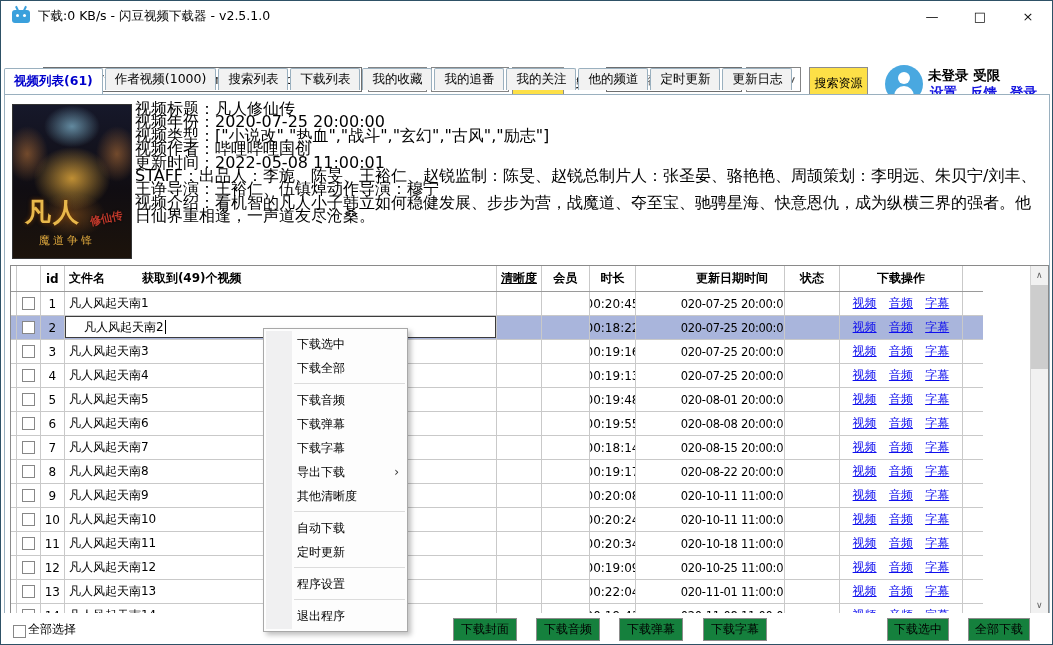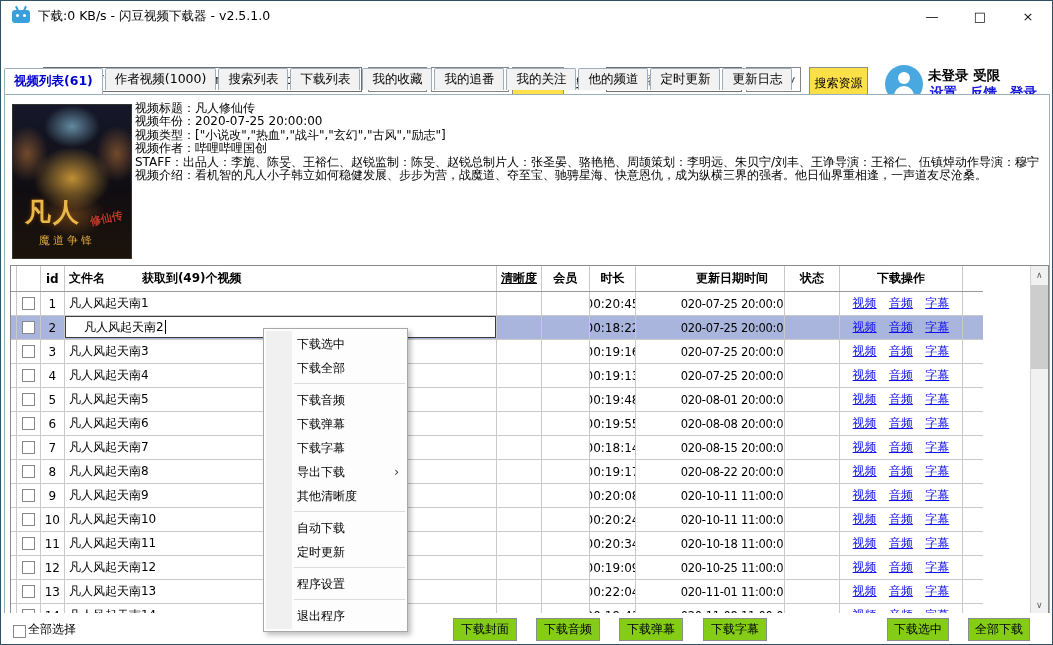--- a/index.html
+++ b/index.html
@@ -48,21 +48,21 @@
       radial-gradient(ellipse 55px 45px at 50% 48%, rgba(235,175,60,.8), rgba(235,175,60,0) 70%),
       radial-gradient(ellipse 30px 40px at 12% 32%, rgba(210,130,60,.5), rgba(210,130,60,0) 70%),
       radial-gradient(ellipse 30px 40px at 88% 32%, rgba(210,130,60,.5), rgba(210,130,60,0) 70%),
       radial-gradient(ellipse 45px 30px at 50% 72%, rgba(150,90,30,.55), rgba(150,90,30,0) 75%),
       linear-gradient(180deg,#16182a 0%,#100d12 55%,#1c130b 100%);}
   .poster-title{position:absolute;left:12px;bottom:28px;font-size:26px;font-weight:bold;color:#e8b84b;
     text-shadow:0 0 4px rgba(120,60,0,.9);letter-spacing:2px;}
   .poster-stamp{position:absolute;right:8px;bottom:32px;color:#c0392b;font-size:11px;font-weight:bold;
     transform:rotate(-12deg);text-shadow:0 0 2px rgba(0,0,0,.8);}
   .poster-caption{position:absolute;left:26px;bottom:10px;font-size:11px;color:#d9a43c;letter-spacing:3px;}
-  .info-lines{position:absolute;left:130px;top:7px;width:906px;line-height:13.4px;font-size:12px;}
+  .info-lines{position:absolute;left:130px;top:7px;width:906px;line-height:13.4px;font-size:16px;}
   
   .vtable{position:absolute;left:5px;top:170px;width:1039px;height:349px;box-sizing:border-box;
     border:1px solid #8a8a8a;background:#fff;display:flex;overflow:hidden;gap:47px;}
   .grid{width:1019px;overflow:hidden;}
   .thead{display:flex;height:26px;font-weight:bold;border-bottom:1px solid #9a9a9a;box-sizing:border-box;}
   .thead .cell{display:flex;align-items:center;justify-content:center;}
   .thead .c-name{justify-content:flex-start;}
   .cell{box-sizing:border-box;border-right:1px solid #c9c9c9;height:100%;overflow:hidden;white-space:nowrap;}
   .stub{width:6px;}
   .c-check{width:26px;display:flex;align-items:center;justify-content:center;}
@@ -86,21 +86,21 @@
   .caret{display:inline-block;width:1px;height:14px;background:#000;margin-left:1px;}
   
   .vscroll{width:19px;background:#f1f1f1;position:relative;border-left:1px solid #d5d5d5;box-sizing:border-box;}
   .scroll-arrow{position:absolute;left:0;width:100%;height:17px;display:flex;align-items:center;justify-content:center;
     color:#5f5f5f;font-size:9px;}
   .scroll-up{top:0;} .scroll-down{bottom:0;}
   .scroll-thumb{position:absolute;left:0;top:19px;width:100%;height:84px;background:#cdcdcd;}
   
   .bottombar{position:absolute;left:0;top:612px;right:0;height:33px;background:#fff;}
   .select-all{position:absolute;left:12px;top:8px;display:flex;align-items:flex-end;gap:2px;}
-  .btn{position:absolute;top:5px;height:23px;box-sizing:border-box;background:#84cc16;border:1px solid #8c8c8c;
+  .btn{position:absolute;top:5px;height:23px;box-sizing:border-box;background:#15803d;border:1px solid #8c8c8c;
     display:flex;align-items:center;justify-content:center;font-size:12px;cursor:default;}
   
   .context-menu{position:absolute;left:262px;top:327px;width:145px;box-sizing:border-box;background:#fdfdfd;
     border:1px solid #a8a8a8;box-shadow:3px 3px 5px rgba(0,0,0,.25);padding:3px 0;z-index:50;}
   .context-menu::before{content:"";position:absolute;left:2px;top:2px;bottom:2px;width:26px;background:#f0f0f1;}
   .menu-item{position:relative;height:24px;display:flex;align-items:center;padding-left:33px;cursor:default;}
   .mi-arrow{position:absolute;right:8px;color:#333;font-size:12px;}
   .menu-sep{height:1px;background:#dcdcdc;margin:3px 2px 4px 30px;}
 </style>
 </head>
@@ -165,20 +165,21 @@
     <div class="poster">
       <span class="poster-title">凡人</span>
       <span class="poster-stamp">修仙传</span>
       <span class="poster-caption">魔道争锋</span>
     </div>
     <div class="info-lines" id="infoLines">
         <div class="info-line"><span>视频标题：</span><span>凡人修仙传</span></div>
         <div class="info-line"><span>视频年份：</span><span>2020-07-25 20:00:00</span></div>
         <div class="info-line"><span>视频类型：</span><span>["小说改","热血","战斗","玄幻","古风","励志"]</span></div>
         <div class="info-line"><span>视频作者：</span><span>哔哩哔哩国创</span></div>
+        <div class="info-line"><span>更新时间：</span><span>2022-05-08 11:00:01</span></div>
         <div class="info-line"><span>STAFF：</span><span>出品人：李旎、陈旻、王裕仁、赵锐监制：陈旻、赵锐总制片人：张圣晏、骆艳艳、周颉策划：李明远、朱贝宁/刘丰、王诤导演：王裕仁、伍镇焯动作导演：穆宁</span></div>
         <div class="info-line"><span>视频介绍：</span><span>看机智的凡人小子韩立如何稳健发展、步步为营，战魔道、夺至宝、驰骋星海、快意恩仇，成为纵横三界的强者。他日仙界重相逢，一声道友尽沧桑。</span></div>
       </div>
 
     <div class="vtable">
       <div class="grid">
         <div class="thead">
           <div class="cell stub"></div>
           <div class="cell c-check"></div>
           <div class="cell c-id">id</div>

